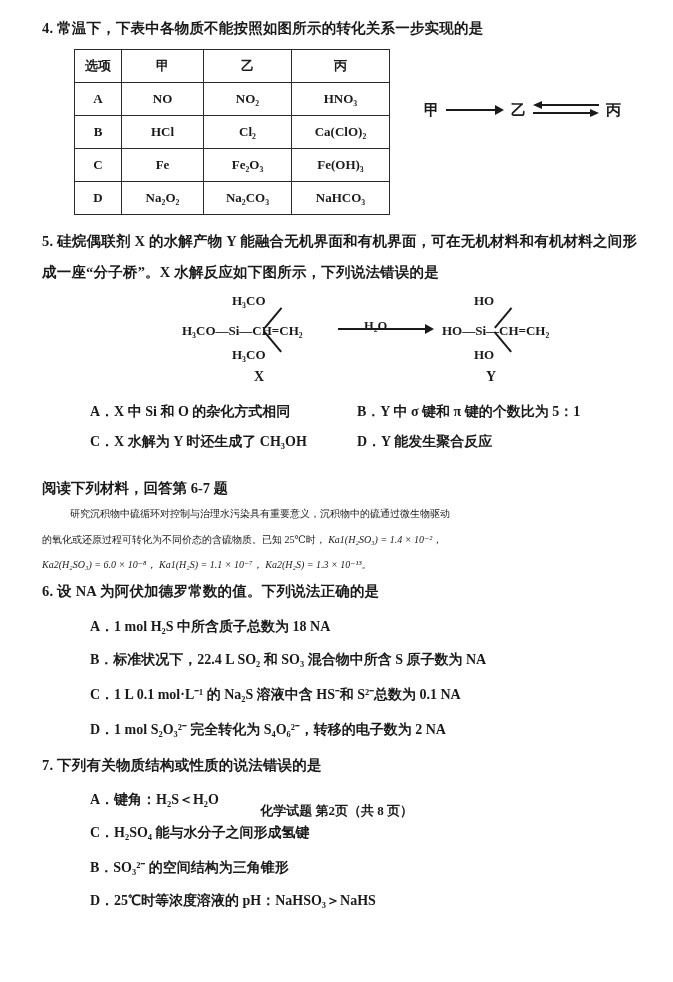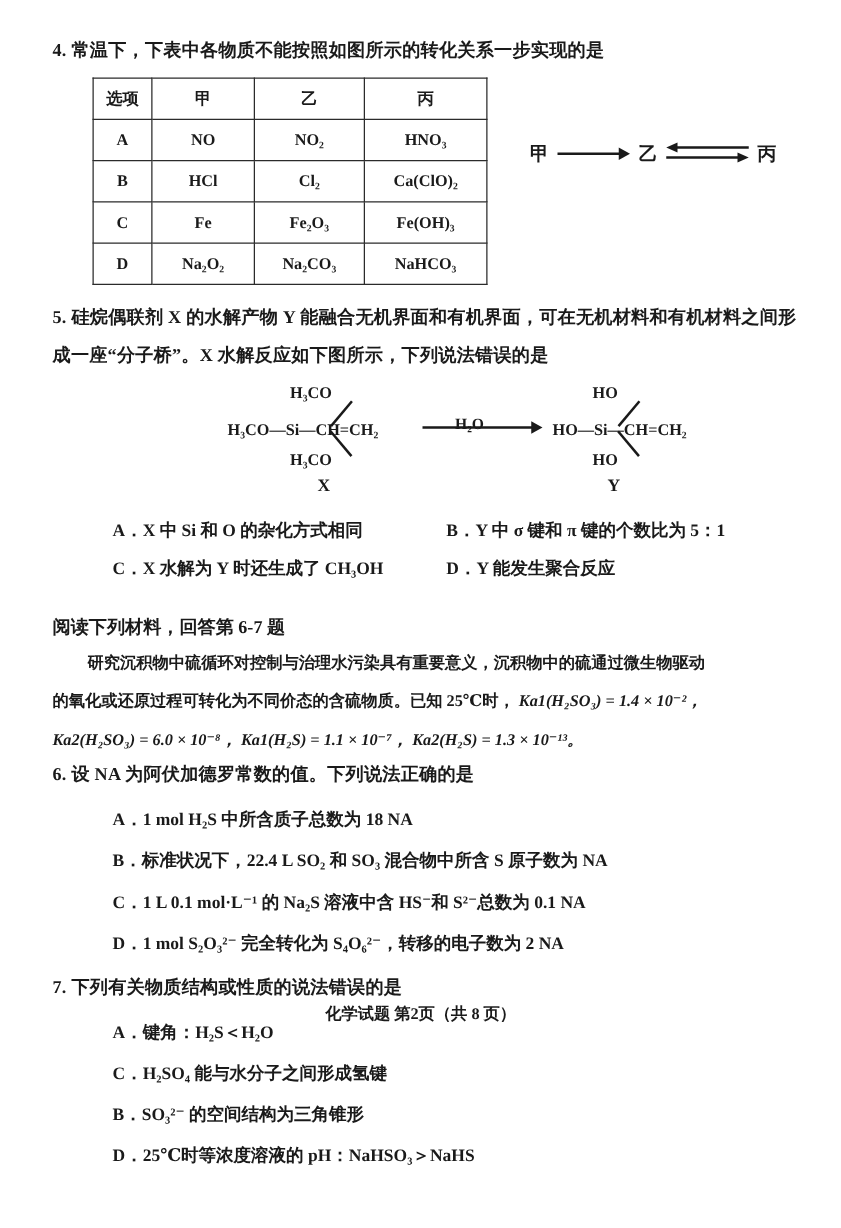--- a/index.html
+++ b/index.html
@@ -10,21 +10,21 @@
     background: #ffffff;
     font-family: "Liberation Serif", "DejaVu Serif", serif;
     color: #1a1a1a;
     position: relative;
     overflow: hidden;
   }
   .page {
     position: relative;
     width: 673px;
     height: 834px;
-    padding: 31px 34px 0 42px;
+    padding: 18px 34px 0 42px;
   }
 
   
   .qline {
     font-size: 14.5px;
     font-weight: bold;
     line-height: 1.5;
     letter-spacing: 0.2px;
   }
   .it { font-style: italic; }
@@ -152,37 +152,38 @@
   .opts { margin-top: 14px; }
   .opt-row { display: flex; margin-bottom: 12px; align-items: flex-end; }
   .opt { font-size: 14px; font-weight: bold; }
   .opt-left { width: 278px; padding-left: 48px; }
   .opt-right { padding-left: 8px; margin-left: 29px; }
 
   
   .material { margin-top: 28px; }
   .mat-title { font-size: 14.5px; font-weight: bold; }
   .mat-para {
-    font-size: 13px;
-    font-weight: bold;
+    font-size: 10px;
+    font-weight: normal;
     line-height: 1.85;
     text-indent: 28px;
     margin-top: 7px;
     text-align: justify;
   }
   .mat-line2 { text-indent: 0; }
 
   
   .qblock { margin-top: 6px; }
   .qblock .qline { margin-bottom: 6px; }
   .qopt {
     font-size: 14px;
     font-weight: bold;
     padding-left: 48px;
     margin-top: 15px;
+    font-family: Liberation Serif, serif;
   }
   .q7 { margin-top: 16px; }
 
   
   .footer {
     position: absolute;
     left: 0; right: 0; bottom: 14px;
     text-align: center;
     font-size: 13px;
     font-weight: bold;

